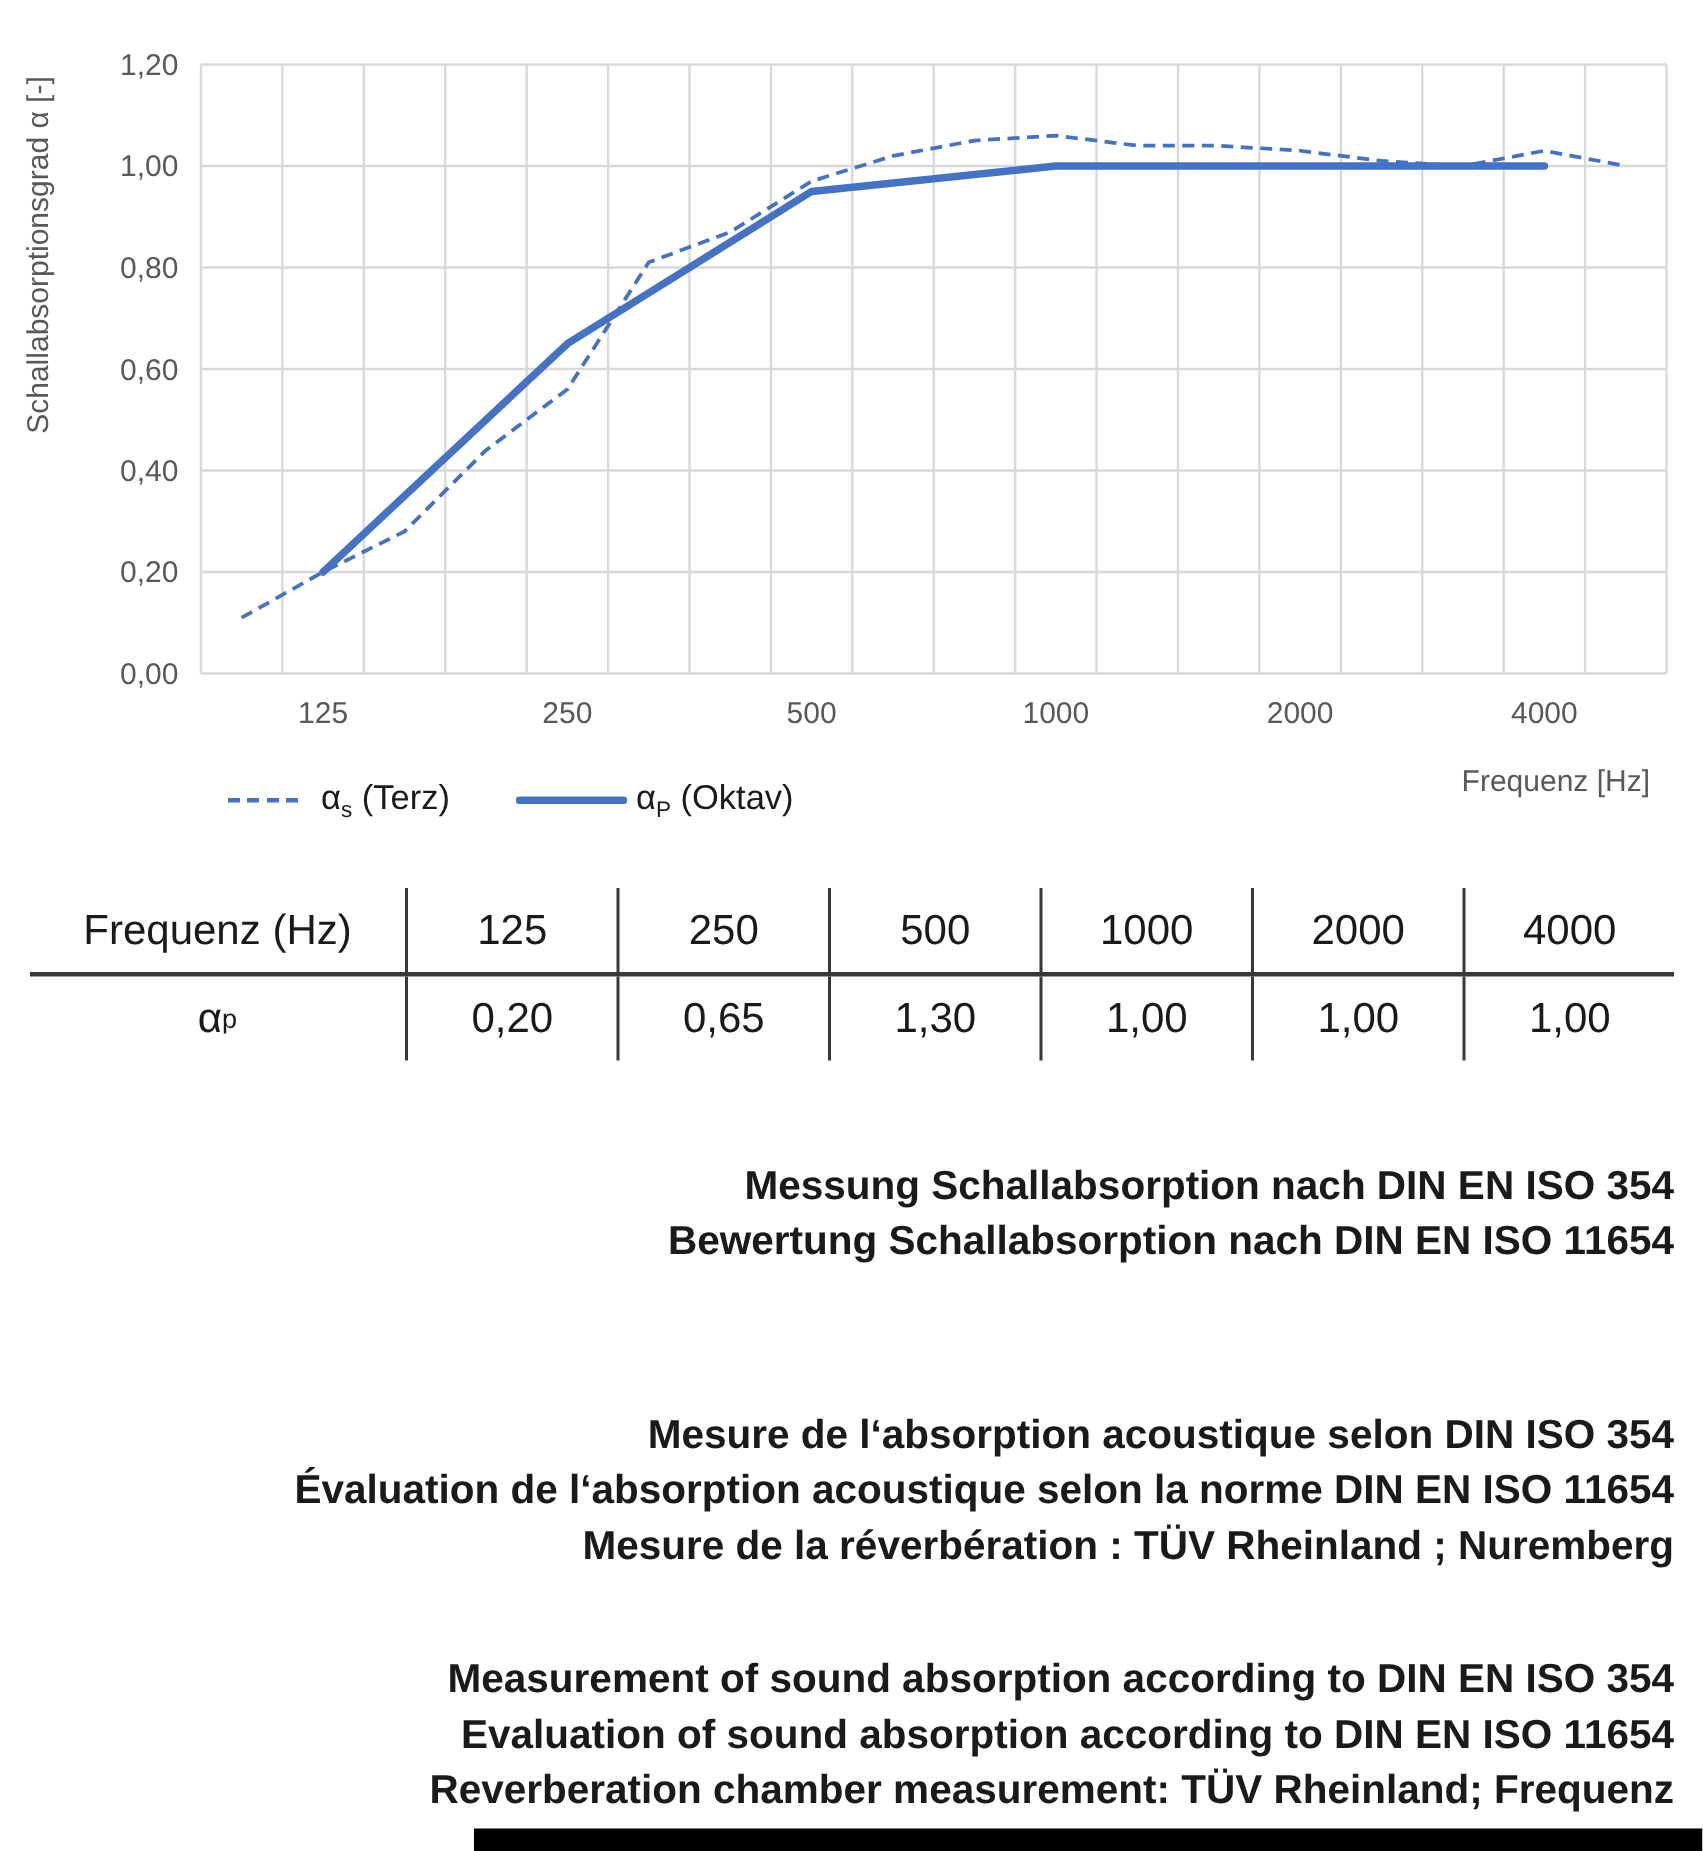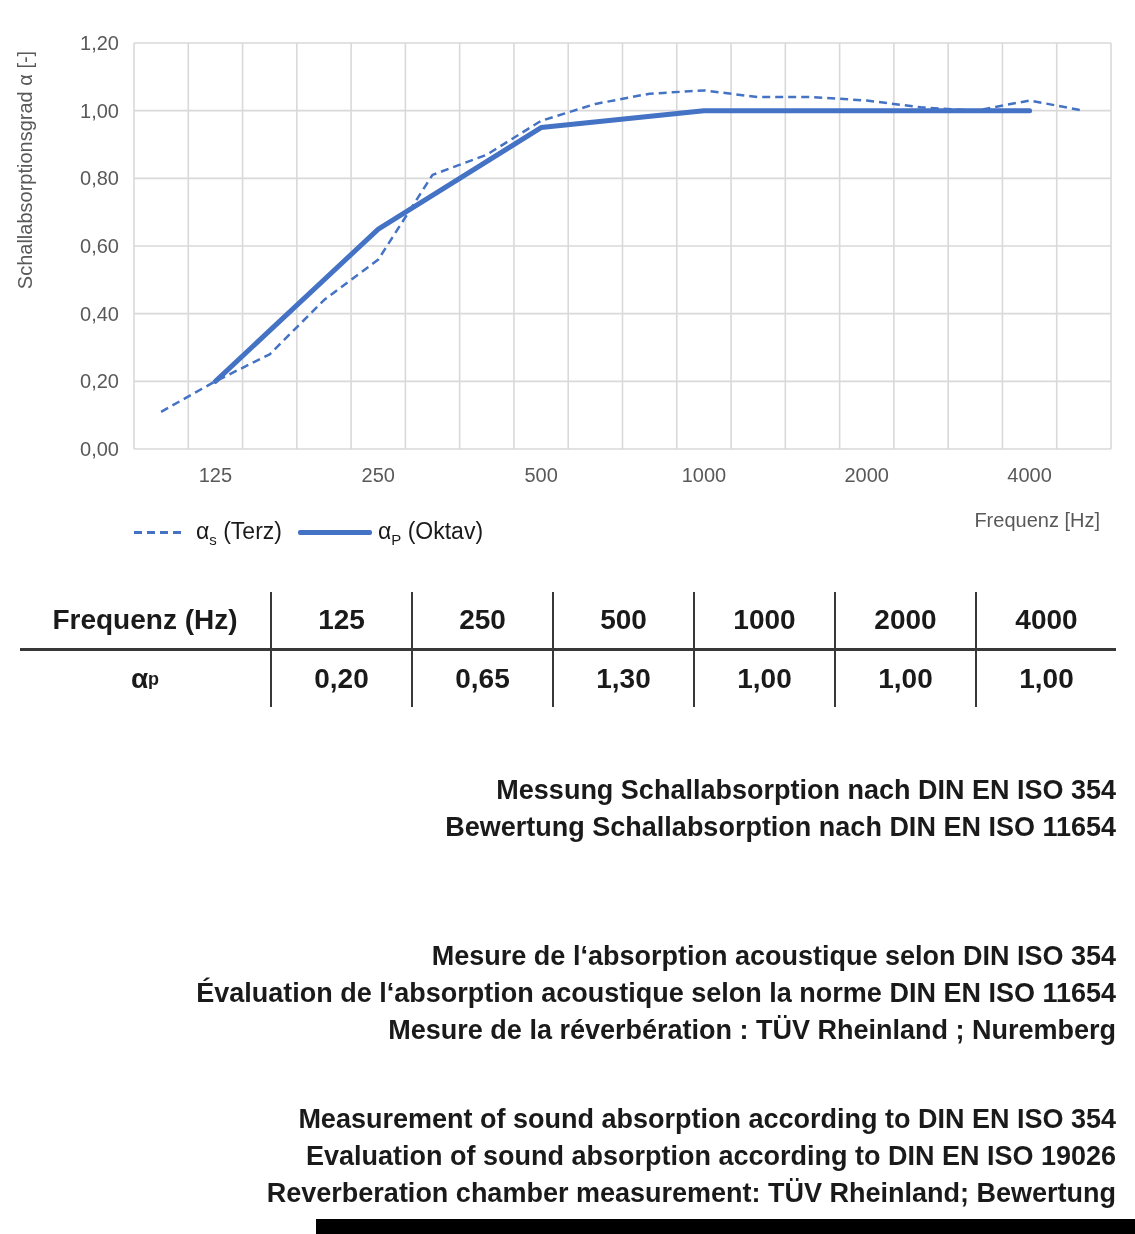--- a/index.html
+++ b/index.html
@@ -4,33 +4,33 @@
 <style>
   * { margin:0; padding:0; box-sizing:border-box; }
   body { background:#ffffff; font-family:"Liberation Sans", sans-serif; }
   .page { position:relative; width:1135px; height:1234px; background:#ffffff; overflow:hidden; }
 
   
   .chart-wrap { position:absolute; left:0; top:0; width:1135px; height:560px; }
   svg text { font-family:"Liberation Sans", sans-serif; }
 
   
-  .legend { position:absolute; left:134px; top:518px; display:flex; align-items:center; gap:16px;text-align:right; }
+  .legend { position:absolute; left:152px; top:518px; display:flex; align-items:center; gap:44px;text-align:right; }
   .legend-item { display:flex; align-items:center; }
   .leg-sample-dash { width:52px; height:3px; margin-right:10px; }
   .leg-sample-solid { width:74px; height:5px; margin-right:6px; border-radius:2px; }
   .leg-label { font-size:23px; color:#1a1a1a; }
   .leg-label sub { font-size:15px; }
 
   
   .freq-table { position:absolute; left:20px; top:592px; width:1096px; color:#1a1a1a; }
   .t-row { display:flex; width:100%; }
   .t-row-header { border-bottom:3px solid #383838; }
   .t-cell { height:56px; display:flex; align-items:center; justify-content:center;
-            font-size:28px;font-weight:bold; }
+            font-size:28px; }
   .t-cell.first { width:250px; }
   .t-cell.val { width:141px; border-left:2px solid #383838; }
   .t-cell sub { font-size:18px; }
 
   
   .notes { position:absolute; left:0; width:1116px; text-align:right;
            font-size:27px; line-height:37px; color:#1a1a1a;font-weight:bold; }
   .notes-german { top:772px; }
   .notes-french { top:938px;padding-left:40px; }
   .notes-english { top:1101px; }
@@ -129,19 +129,19 @@
     <div>Messung Schallabsorption nach DIN EN ISO 354</div>
     <div>Bewertung Schallabsorption nach DIN EN ISO 11654</div>
   </div>
   <div class="notes notes-french">
     <div>Mesure de l‘absorption acoustique selon DIN ISO 354</div>
     <div>Évaluation de l‘absorption acoustique selon la norme DIN EN ISO 11654</div>
     <div>Mesure de la réverbération : TÜV Rheinland ; Nuremberg</div>
   </div>
   <div class="notes notes-english">
     <div>Measurement of sound absorption according to DIN EN ISO 354</div>
-    <div>Evaluation of sound absorption according to DIN EN ISO 19026</div>
-    <div>Reverberation chamber measurement: TÜV Rheinland; Bewertung</div>
+    <div>Evaluation of sound absorption according to DIN EN ISO 11654</div>
+    <div>Reverberation chamber measurement: TÜV Rheinland; Frequenz</div>
   </div>
 
   <div class="footer-bar" style="background: rgb(0, 0, 0);"></div>
 
 </div>
 
 </body></html>

